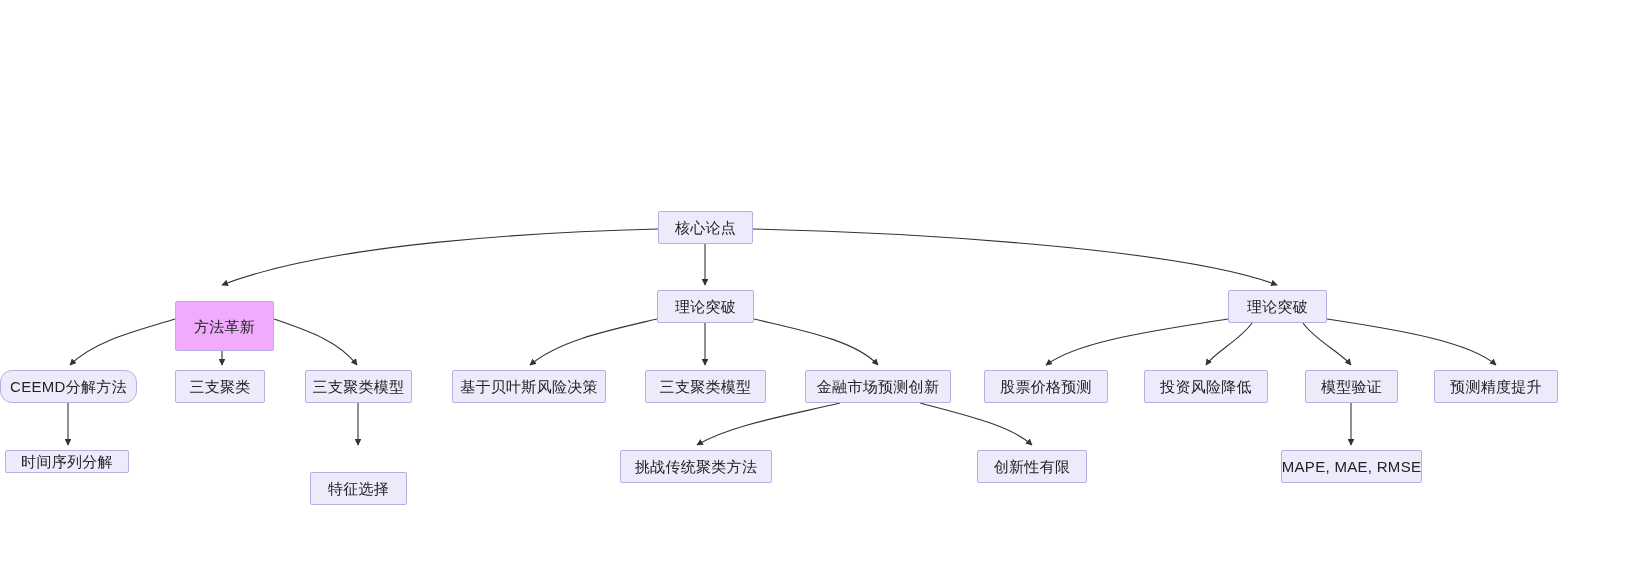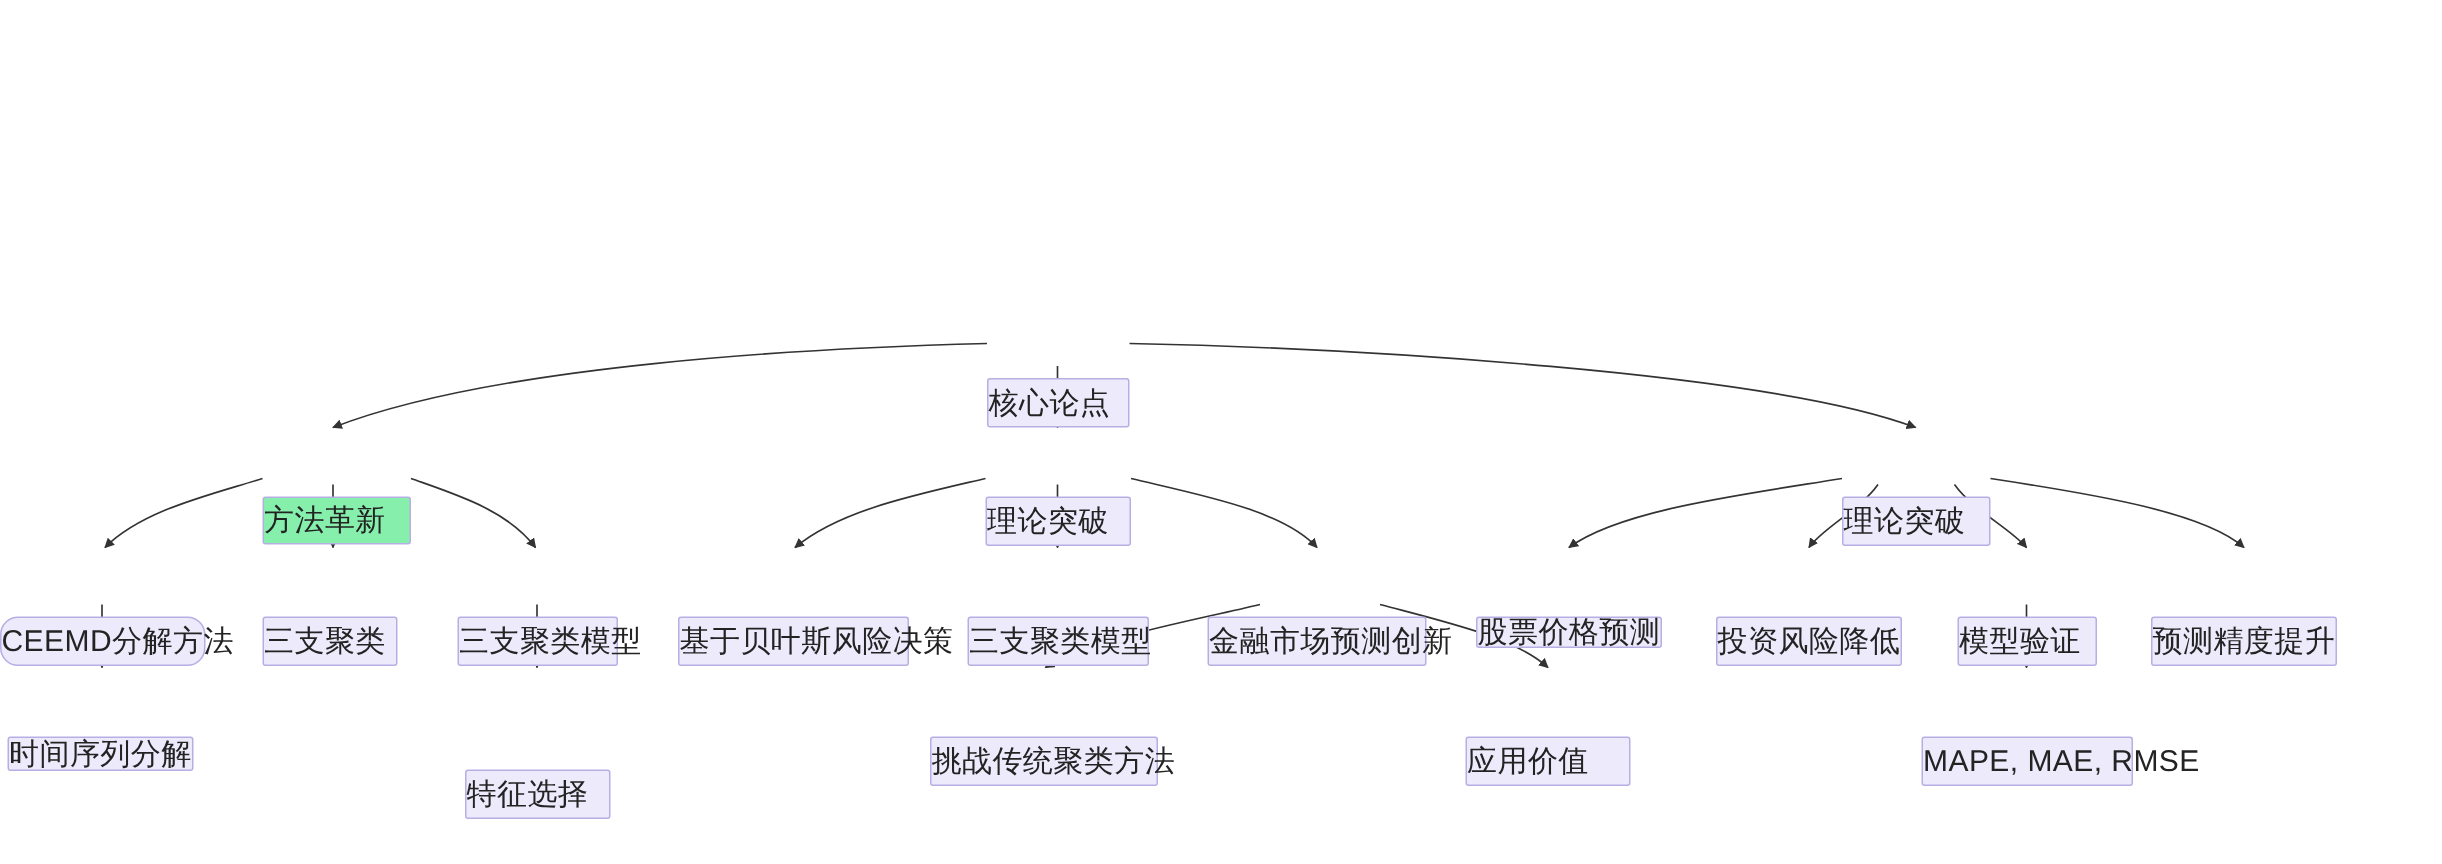--- a/index.html
+++ b/index.html
@@ -30,26 +30,26 @@
     stroke-width: 1.1px;
   }
   .node {
     position: absolute;
     box-sizing: border-box;
     background: #ECEAFB;
     border: 1px solid #B7AEE4;
     border-radius: 2px;
     display: flex;
     align-items: center;
+    justify-content: center;
     color: #232323;
-    font-size: 20px;
+    font-size: 15px;
     line-height: 1;
     white-space: nowrap;
     letter-spacing: 0.3px;
-    margin-top: 41px;
   }
   .node-label {
     display: block;
   }
 </style>
 </head>
 <body>
 
 <div id="canvas">
   <svg id="edges" viewBox="0 0 1628 576" xmlns="http://www.w3.org/2000/svg">
@@ -76,21 +76,21 @@
         <path class="edge-path" d="M 358 403 L 358 445" marker-end="url(#arrowhead)" stroke="#333333"></path>
         <path class="edge-path" d="M 840 403 C 790 415 730 425 697 445" marker-end="url(#arrowhead)" stroke="#333333"></path>
         <path class="edge-path" d="M 920 403 C 965 415 1010 425 1032 445" marker-end="url(#arrowhead)" stroke="#333333"></path>
         <path class="edge-path" d="M 1351 403 L 1351 445" marker-end="url(#arrowhead)" stroke="#333333"></path>
       </g>
   </svg>
   <div id="node-layer">
       <div class="node" style="left: 658px; top: 211px; width: 95px; height: 33px; background: rgb(236, 234, 251); border-color: rgb(183, 174, 228);">
         <span class="node-label">核心论点</span>
       </div>
-      <div class="node" style="left: 175px; top: 290px; width: 99px; height: 32px; background: #86efac; border-color: rgb(183, 174, 228);">
+      <div class="node" style="left: 175px; top: 301px; width: 99px; height: 50px; background: #f0abfc; border-color: rgb(183, 174, 228);">
         <span class="node-label">方法革新</span>
       </div>
       <div class="node" style="left: 657px; top: 290px; width: 97px; height: 33px; background: rgb(236, 234, 251); border-color: rgb(183, 174, 228);">
         <span class="node-label">理论突破</span>
       </div>
       <div class="node" style="left: 1228px; top: 290px; width: 99px; height: 33px; background: rgb(236, 234, 251); border-color: rgb(183, 174, 228);">
         <span class="node-label">理论突破</span>
       </div>
       <div class="node" style="left: 0px; top: 370px; width: 137px; height: 33px; background: rgb(236, 234, 251); border-color: rgb(183, 174, 228); border-radius: 12px;">
         <span class="node-label">CEEMD分解方法</span>
@@ -103,21 +103,21 @@
       </div>
       <div class="node" style="left: 452px; top: 370px; width: 154px; height: 33px; background: rgb(236, 234, 251); border-color: rgb(183, 174, 228);">
         <span class="node-label">基于贝叶斯风险决策</span>
       </div>
       <div class="node" style="left: 645px; top: 370px; width: 121px; height: 33px; background: rgb(236, 234, 251); border-color: rgb(183, 174, 228);">
         <span class="node-label">三支聚类模型</span>
       </div>
       <div class="node" style="left: 805px; top: 370px; width: 146px; height: 33px; background: rgb(236, 234, 251); border-color: rgb(183, 174, 228);">
         <span class="node-label">金融市场预测创新</span>
       </div>
-      <div class="node" style="left: 984px; top: 370px; width: 124px; height: 21px; background: rgb(236, 234, 251); border-color: rgb(183, 174, 228);">
+      <div class="node" style="left: 984px; top: 370px; width: 124px; height: 33px; background: rgb(236, 234, 251); border-color: rgb(183, 174, 228);">
         <span class="node-label">股票价格预测</span>
       </div>
       <div class="node" style="left: 1144px; top: 370px; width: 124px; height: 33px; background: rgb(236, 234, 251); border-color: rgb(183, 174, 228);">
         <span class="node-label">投资风险降低</span>
       </div>
       <div class="node" style="left: 1305px; top: 370px; width: 93px; height: 33px; background: rgb(236, 234, 251); border-color: rgb(183, 174, 228);">
         <span class="node-label">模型验证</span>
       </div>
       <div class="node" style="left: 1434px; top: 370px; width: 124px; height: 33px; background: rgb(236, 234, 251); border-color: rgb(183, 174, 228);">
         <span class="node-label">预测精度提升</span>
@@ -125,19 +125,19 @@
       <div class="node" style="left: 5px; top: 450px; width: 124px; height: 23px; background: rgb(236, 234, 251); border-color: rgb(183, 174, 228);">
         <span class="node-label">时间序列分解</span>
       </div>
       <div class="node" style="left: 310px; top: 472px; width: 97px; height: 33px; background: rgb(236, 234, 251); border-color: rgb(183, 174, 228);">
         <span class="node-label">特征选择</span>
       </div>
       <div class="node" style="left: 620px; top: 450px; width: 152px; height: 33px; background: rgb(236, 234, 251); border-color: rgb(183, 174, 228);">
         <span class="node-label">挑战传统聚类方法</span>
       </div>
       <div class="node" style="left: 977px; top: 450px; width: 110px; height: 33px; background: rgb(236, 234, 251); border-color: rgb(183, 174, 228);">
-        <span class="node-label">应用价值</span>
+        <span class="node-label">创新性有限</span>
       </div>
       <div class="node" style="left: 1281px; top: 450px; width: 141px; height: 33px; background: rgb(236, 234, 251); border-color: rgb(183, 174, 228);">
         <span class="node-label">MAPE, MAE, RMSE</span>
       </div>
     </div>
 </div>
 
 </body></html>

